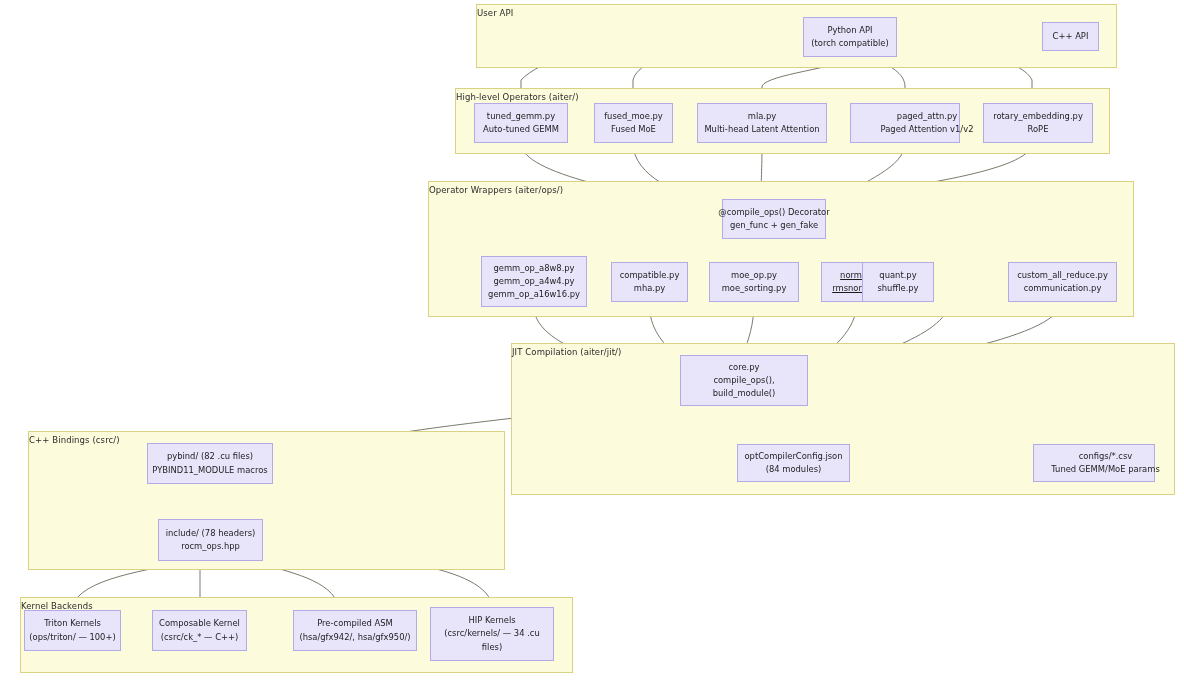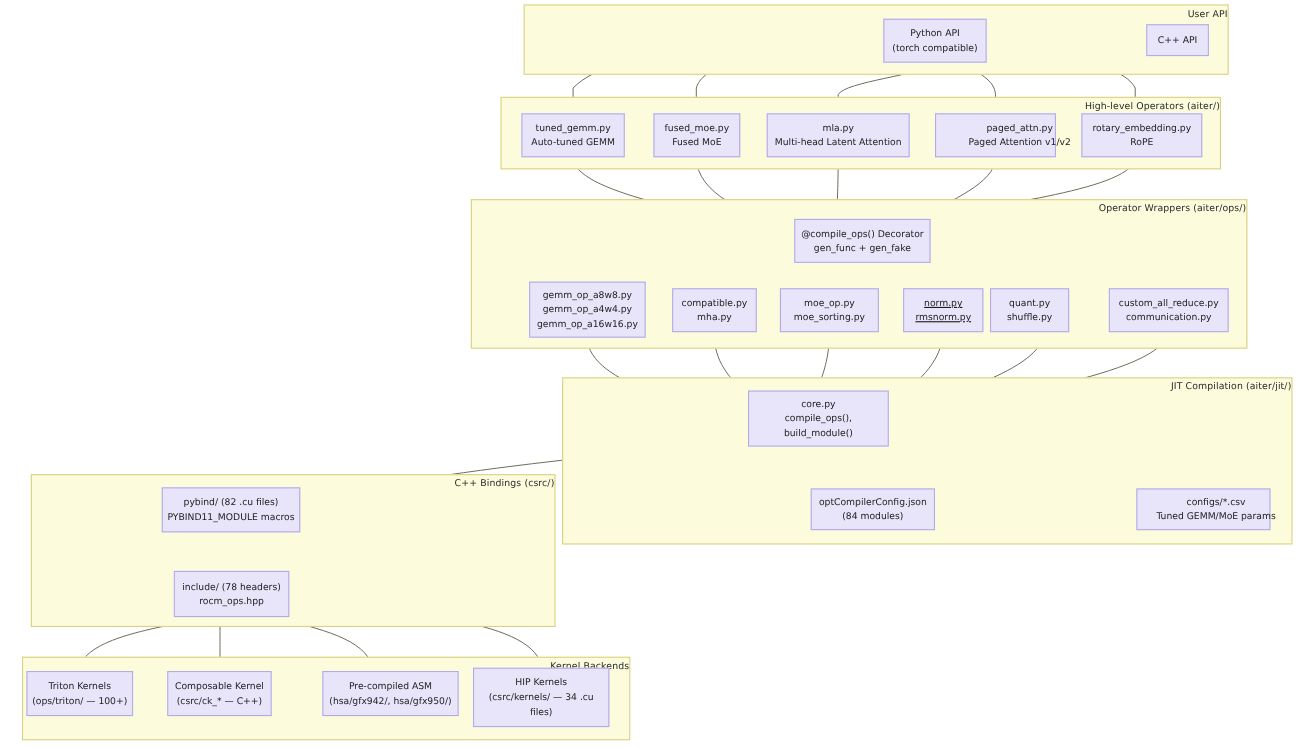--- a/index.html
+++ b/index.html
@@ -12,21 +12,21 @@
   .edges{position:absolute;left:0;top:0;width:1184px;height:681px;pointer-events:none;}
   .group{
     position:absolute;
     background:#fcfbdc;
     border:1px solid #d9d282;
     box-sizing:border-box;
   }
   .group-label{
     position:absolute;
     top:3px;left:0;width:100%;
-    text-align:right;
+    text-align:left;
     font-size:8.5px;
     color:#2b2b2b;
     letter-spacing:.1px;
     white-space:nowrap;
   }
   .node{
     position:absolute;
     background:#e8e5fb;
     border:1px solid #b3abe8;
     box-sizing:border-box;
@@ -126,42 +126,42 @@
         <span class="ln">Multi-head Latent Attention</span>
       </div>
       <div class="node" style="left: 850px; top: 103px; width: 110px; height: 40px; padding-left: 48px;">
         <span class="ln">paged_attn.py</span>
         <span class="ln">Paged Attention v1/v2</span>
       </div>
       <div class="node" style="left: 983px; top: 103px; width: 110px; height: 40px;">
         <span class="ln">rotary_embedding.py</span>
         <span class="ln">RoPE</span>
       </div>
-      <div class="node" style="left: 722px; top: 199px; width: 124px; height: 40px;">
+      <div class="node" style="left: 722px; top: 199px; width: 104px; height: 40px;">
         <span class="ln">@compile_ops() Decorator</span>
         <span class="ln">gen_func + gen_fake</span>
       </div>
       <div class="node" style="left: 481px; top: 256px; width: 106px; height: 51px;">
         <span class="ln">gemm_op_a8w8.py</span>
         <span class="ln">gemm_op_a4w4.py</span>
         <span class="ln">gemm_op_a16w16.py</span>
       </div>
       <div class="node" style="left: 611px; top: 262px; width: 77px; height: 40px;">
         <span class="ln">compatible.py</span>
         <span class="ln">mha.py</span>
       </div>
       <div class="node" style="left: 709px; top: 262px; width: 90px; height: 40px;">
         <span class="ln">moe_op.py</span>
         <span class="ln">moe_sorting.py</span>
       </div>
       <div class="node" style="left: 821px; top: 262px; width: 73px; height: 40px; text-decoration: underline;">
         <span class="ln">norm.py</span>
         <span class="ln">rmsnorm.py</span>
       </div>
-      <div class="node" style="left: 900px; top: 262px; width: 72px; height: 40px;">
+      <div class="node" style="left: 862px; top: 262px; width: 72px; height: 40px;">
         <span class="ln">quant.py</span>
         <span class="ln">shuffle.py</span>
       </div>
       <div class="node" style="left: 1008px; top: 262px; width: 109px; height: 40px;">
         <span class="ln">custom_all_reduce.py</span>
         <span class="ln">communication.py</span>
       </div>
       <div class="node" style="left: 680px; top: 355px; width: 128px; height: 51px;">
         <span class="ln">core.py</span>
         <span class="ln">compile_ops(),</span>

